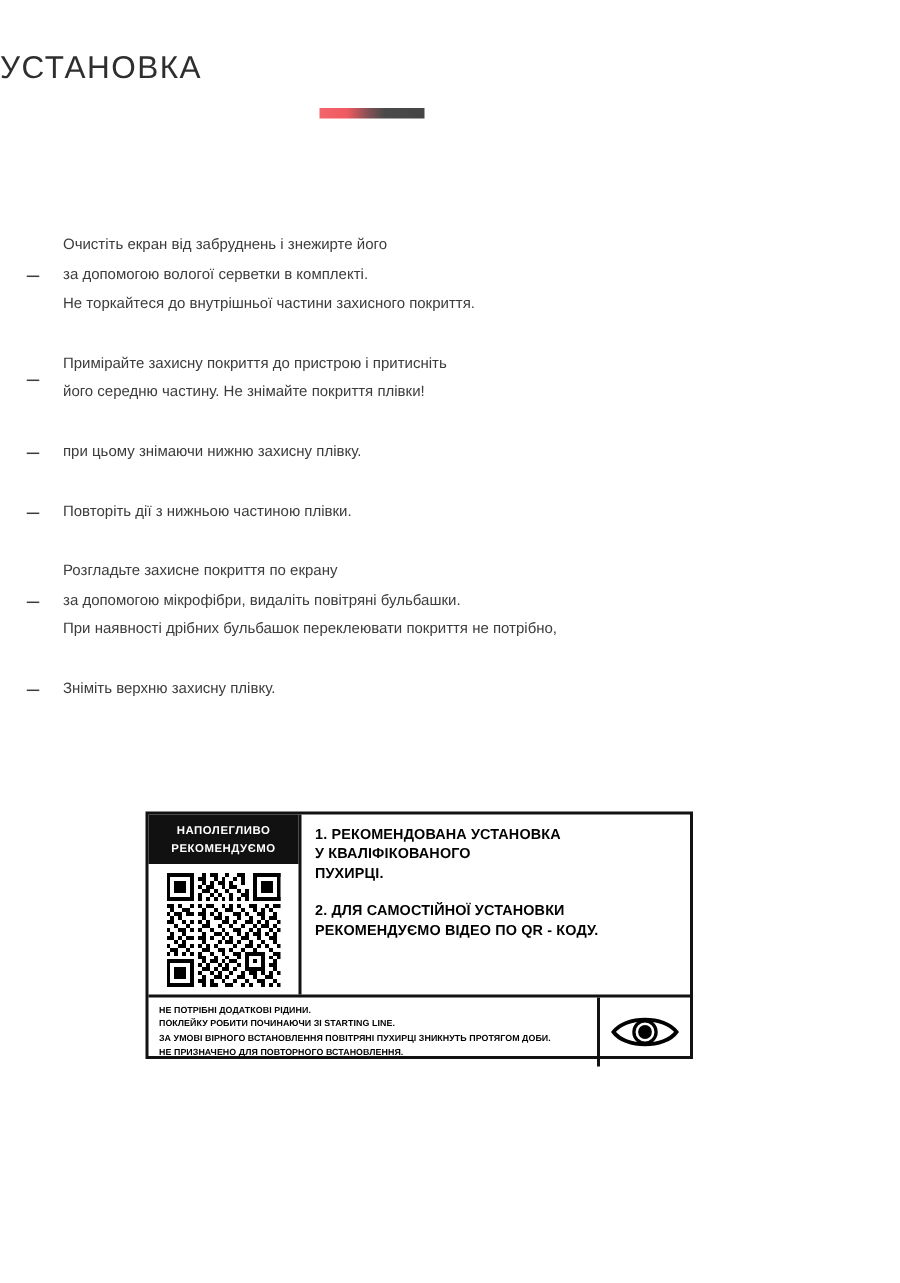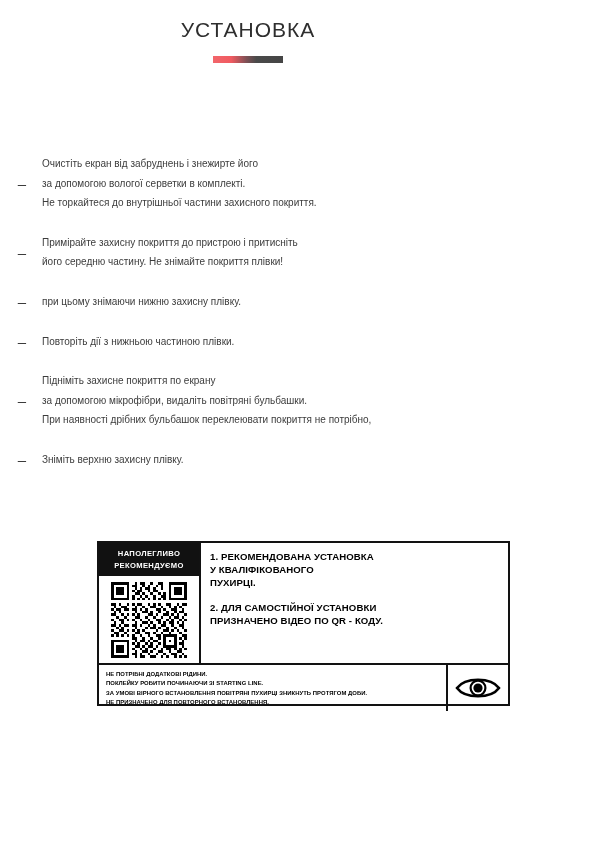--- a/index.html
+++ b/index.html
@@ -12,24 +12,23 @@
     height: 855px;
     position: relative;
     font-family: "Liberation Sans", sans-serif;
     color: #3c3c3c;
     overflow: hidden;
   }
 
   
   .page-header {
     position: absolute;
-    top: 18px;
+    top: 34px;
     left: 0;
     width: 496px;
-    text-align: center;
   }
   .page-title {
     font-size: 21px;
     letter-spacing: 1.0px;
     font-weight: 400;
     color: #2e2e2e;
     margin: 0;
     line-height: 1.1;
   }
   .title-rule {
@@ -70,21 +69,21 @@
     line-height: 19.6px;
     color: #3c3c3c;
     white-space: nowrap;
   }
 
   
   .sticker {
     position: absolute;
     left: 97px;
     top: 541px;
-    width: 413px;
+    width: 365px;
     height: 165px;
     border: 2px solid #121212;
     box-sizing: border-box;
     background: #ffffff;
     display: flex;
     flex-direction: column;
   }
   .sticker-main {
     display: flex;
     flex: 0 0 120px;
@@ -194,21 +193,21 @@
   <div class="step">
     <div class="step-dash">–</div>
     <div class="step-lines">
       <div class="step-line">Повторіть дії з нижньою частиною плівки.</div>
     </div>
   </div>
 
   <div class="step">
     <div class="step-dash">–</div>
     <div class="step-lines">
-      <div class="step-line">Підніміть захисне покриття по екрану</div>
+      <div class="step-line">Розгладьте захисне покриття по екрану</div>
       <div class="step-line">за допомогою мікрофібри, видаліть повітряні бульбашки.</div>
       <div class="step-line">При наявності дрібних бульбашок переклеювати покриття не потрібно,</div>
     </div>
   </div>
 
   <div class="step">
     <div class="step-dash">–</div>
     <div class="step-lines">
       <div class="step-line">Зніміть верхню захисну плівку.</div>
     </div>
@@ -475,21 +474,21 @@
         </svg>
       </div>
     </div>
 
     <div class="sticker-right">
       <div class="rec-line">1. РЕКОМЕНДОВАНА УСТАНОВКА</div>
       <div class="rec-line">У КВАЛІФІКОВАНОГО</div>
       <div class="rec-line">ПУХИРЦІ.</div>
       <div class="rec-gap"></div>
       <div class="rec-line">2. ДЛЯ САМОСТІЙНОЇ УСТАНОВКИ</div>
-      <div class="rec-line">ПРИЗНАЧЕНО ВІДЕО ПО QR - КОДУ.</div>
+      <div class="rec-line">РЕКОМЕНДУЄМО ВІДЕО ПО QR - КОДУ.</div>
     </div>
   </div>
 
   <div class="sticker-footer">
     <div class="fineprint">
       <div class="fine-line">НЕ ПОТРІБНІ ДОДАТКОВІ РІДИНИ.</div>
       <div class="fine-line">ПОКЛЕЙКУ РОБИТИ ПОЧИНАЮЧИ ЗІ STARTING LINE.</div>
       <div class="fine-line">ЗА УМОВІ ВІРНОГО ВСТАНОВЛЕННЯ  ПОВІТРЯНІ ПУХИРЦІ ЗНИКНУТЬ  ПРОТЯГОМ ДОБИ.</div>
       <div class="fine-line">НЕ ПРИЗНАЧЕНО ДЛЯ ПОВТОРНОГО ВСТАНОВЛЕННЯ.</div>
     </div>

